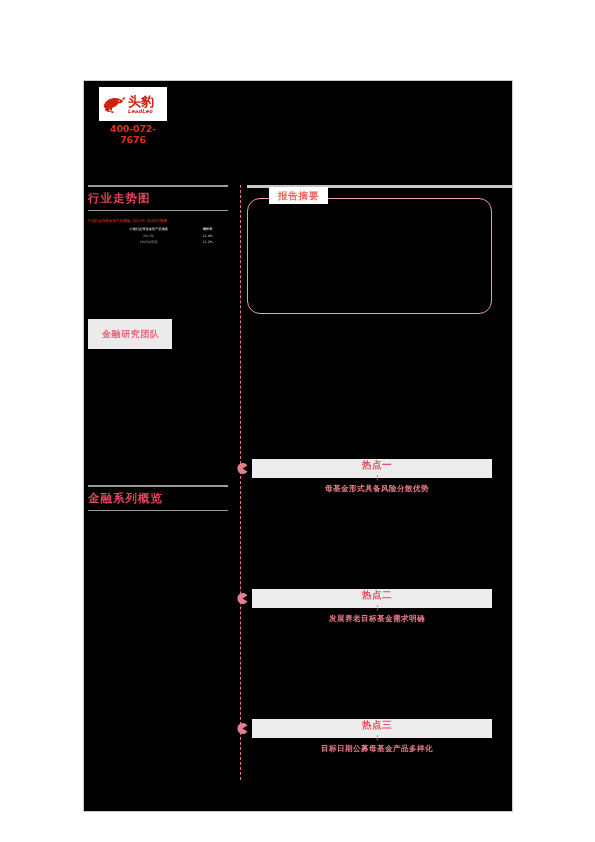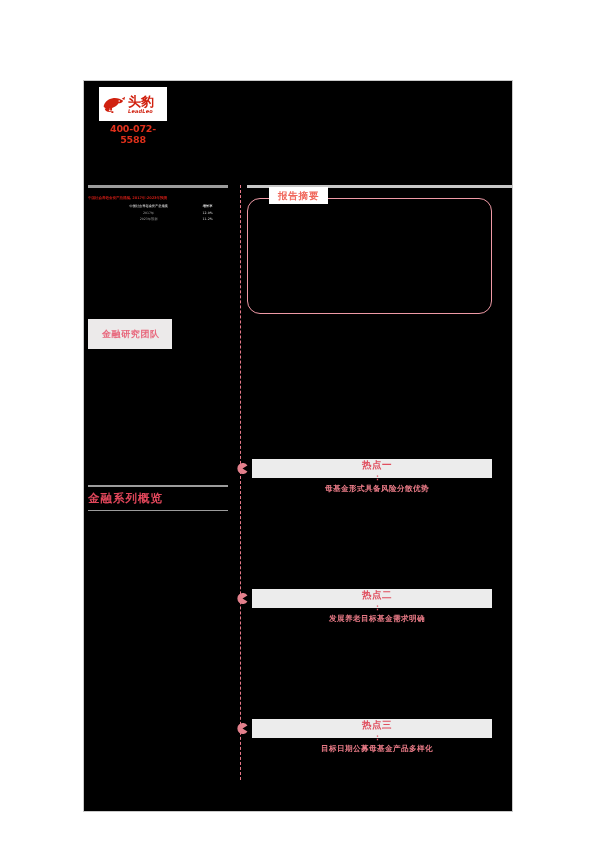--- a/index.html
+++ b/index.html
@@ -333,31 +333,32 @@
             <path d="M6 26 C9 30 14 32 19 31 L19 34 L16 34 L16 32 C11 33 7 31 6 28 Z" fill="#d0210f"></path>
             <circle cx="10" cy="28" r="3.2" fill="#d0210f"></circle>
             <circle cx="28" cy="15.5" r="1.2" fill="#ffffff"></circle>
             <path d="M32 12 L37 9 L36 14 Z" fill="#d0210f"></path>
           </svg>
           <div id="logo-words">
             <span id="logo-cn">头豹</span>
             <span id="logo-en">LeadLeo</span>
           </div>
         </div>
-        <div id="logo-phone">400-072-5588</div>
+        <div id="logo-phone">400-072-7676</div>
       </div>
 
     </div>
 
     <div id="v-divider"></div>
 
     <div id="left-col">
 
       <div id="trend-section">
         <div class="sec-rule"></div>
+        <div class="sec-title">行业走势图</div>
         <div class="sec-rule"></div>
 
         <div id="mini-chart">
           <div id="mini-chart-title">中国社会养老金资产总规模, 2017年-2023年预测</div>
           <table id="mini-table">
             <thead>
               <tr>
                 <td>中国社会养老金资产总规模</td>
                 <td class="c2">增长率</td>
               </tr>

